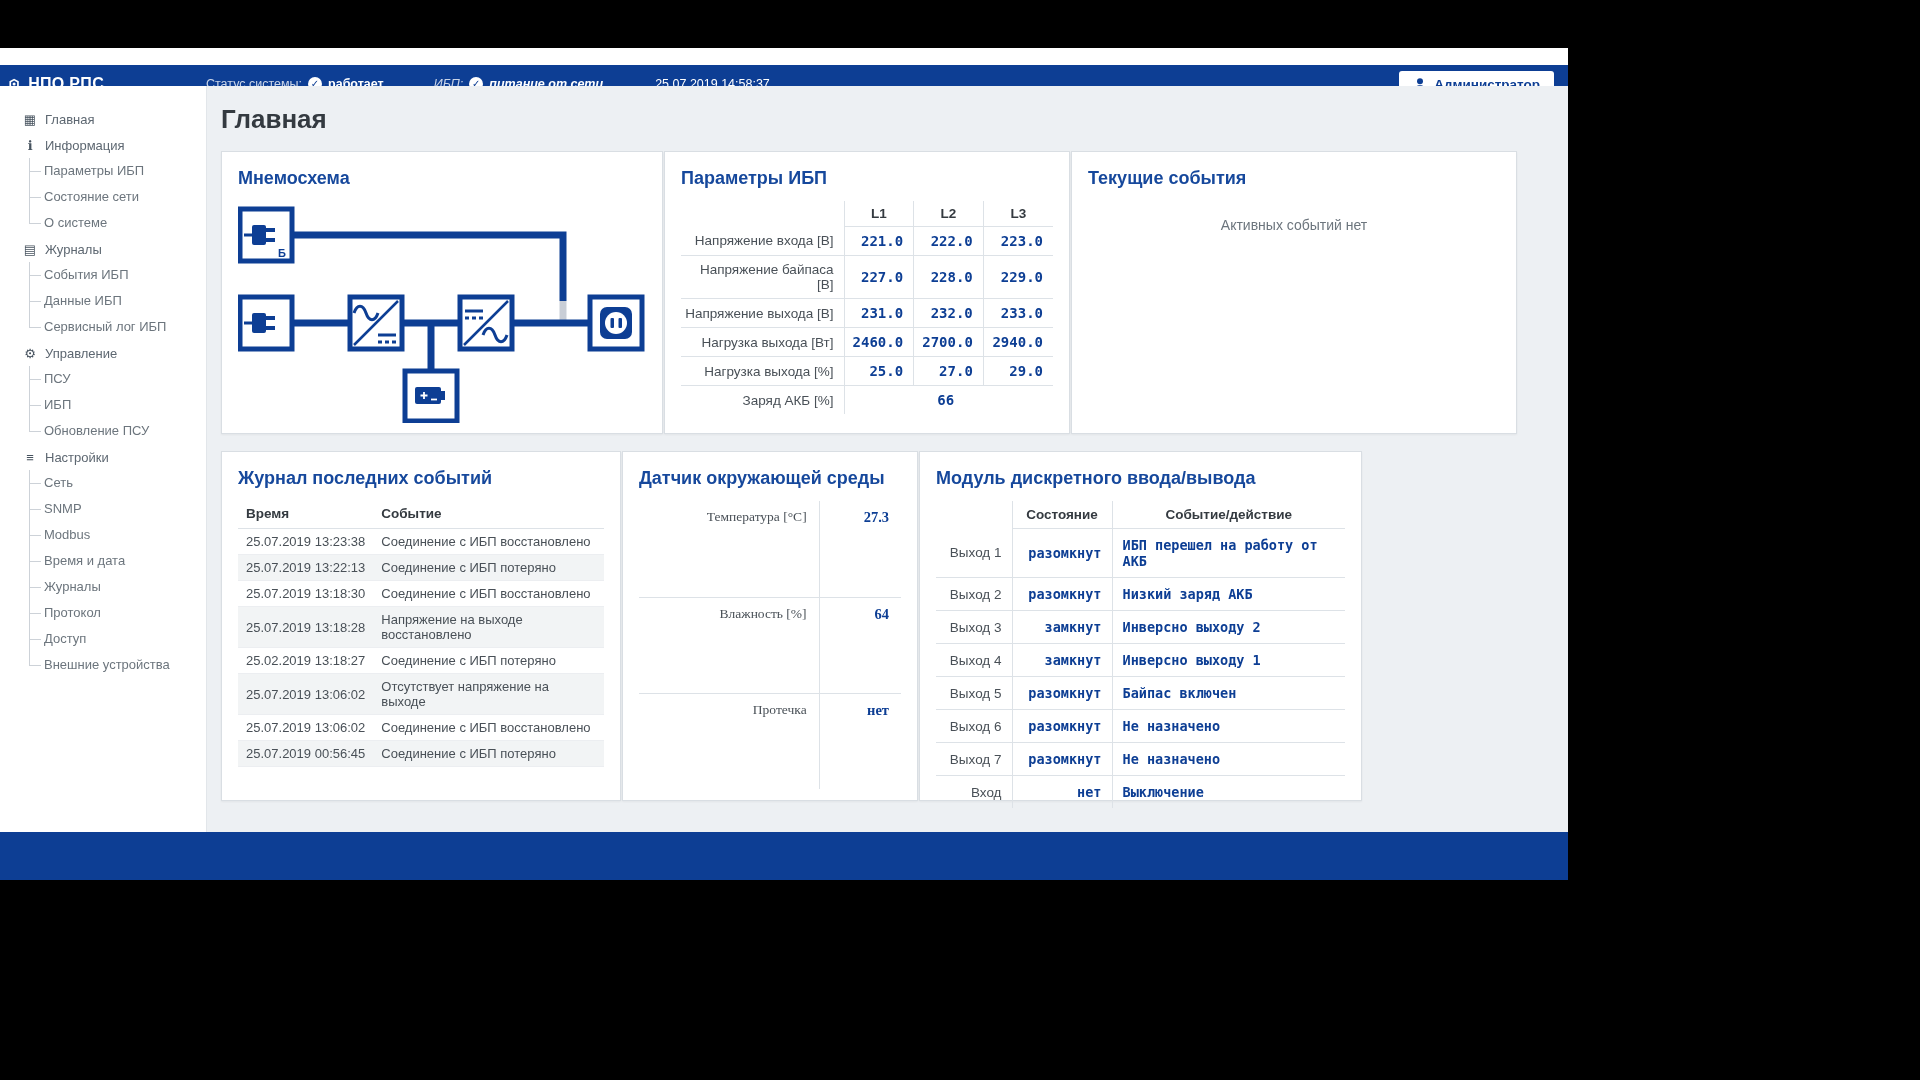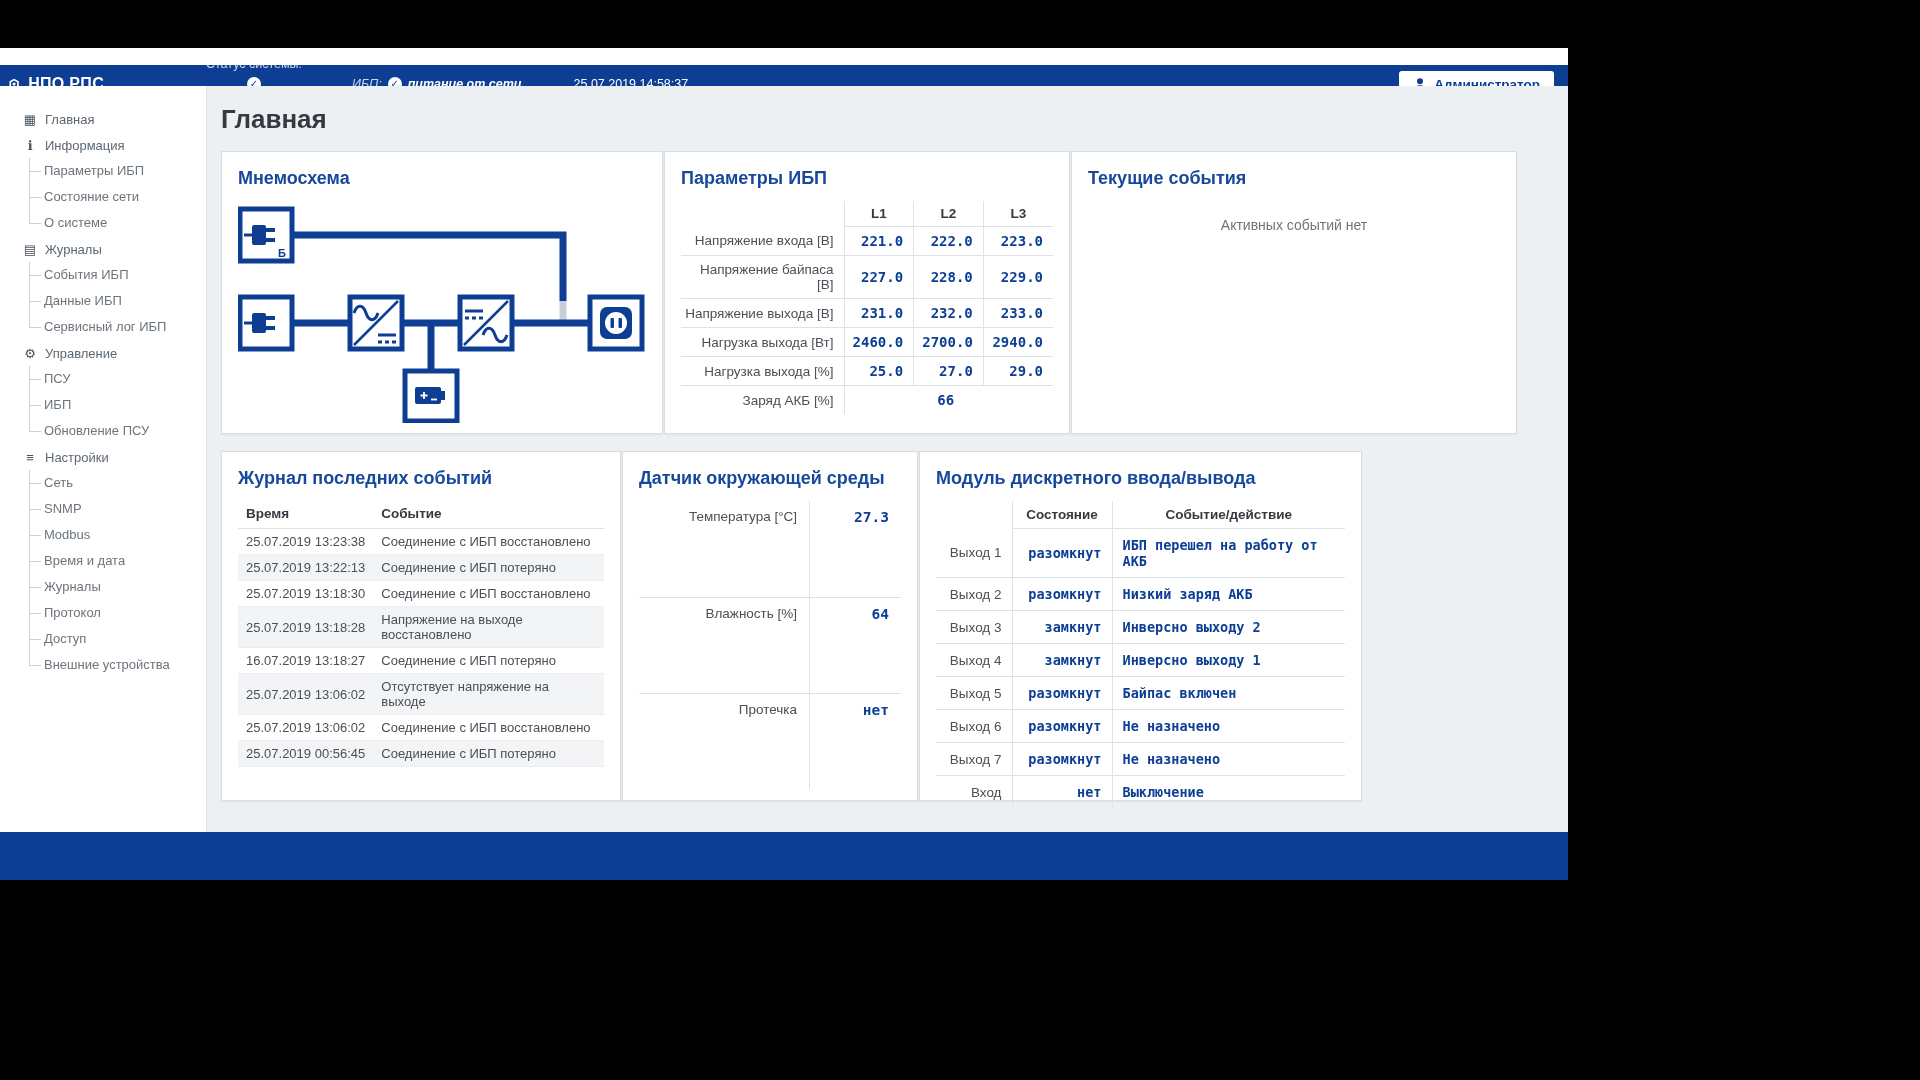--- a/index.html
+++ b/index.html
@@ -14,21 +14,21 @@
   *{box-sizing:border-box;}
   body{margin:0;background:#000;font-family:"Liberation Sans","DejaVu Sans",sans-serif;}
   .stage{position:relative;width:1920px;height:1080px;background:#000;overflow:hidden;}
   .app{position:absolute;left:0;top:48px;width:1568px;height:832px;background:#fff;overflow:hidden;}
 
   
   .header{position:absolute;top:17px;left:0;width:100%;height:38px;background:var(--navy);display:flex;align-items:center;}
   .brand{display:flex;align-items:center;gap:8px;margin-left:8px;cursor:pointer;width:96px;}
   .brand-text{color:#fff;font-weight:bold;font-size:16px;letter-spacing:.3px;white-space:nowrap;}
   .hgroup{display:flex;align-items:center;gap:6px;white-space:nowrap;}
-  .g1{margin-left:102px;flex-direction:column;}
+  .g1{margin-left:102px;}
   .g2{margin-left:50px;font-style:italic;}
   .hlabel{color:rgba(255,255,255,.78);font-size:12.5px;}
   .hval{color:#fff;font-size:12.5px;font-weight:bold;}
   .chk{display:inline-flex;width:14px;height:14px;border-radius:50%;background:#fff;color:var(--navy);font-size:10px;line-height:1;align-items:center;justify-content:center;font-weight:bold;}
   .htime{margin-left:52px;color:#fff;font-size:12.5px;white-space:nowrap;}
   .hspacer{flex:1;}
   .user-btn{display:flex;align-items:center;gap:7px;margin-right:14px;background:#fff;color:var(--navy);border:none;border-radius:3px;padding:6px 14px;font-size:13.5px;font-weight:bold;font-family:inherit;cursor:pointer;}
 
   
   .sidebar{position:absolute;top:38px;left:0;bottom:48px;width:207px;background:#fff;border-right:1px solid #e2e6ea;padding-top:20px;overflow:hidden;}
@@ -69,21 +69,21 @@
   .params-table td + td,.params-table th + th{border-left:1px solid var(--border);}
   .params-table tr:last-child td{border-bottom:none;}
 
   
   .log-table th{font-size:13.5px;font-weight:bold;color:var(--text-dark);text-align:left;padding:5px 8px 7px 8px;border-bottom:1px solid var(--border);}
   .log-table td{font-size:13px;color:var(--text);padding:5px 8px;border-bottom:1px solid #eceef1;}
   .log-table td.time{width:126px;white-space:nowrap;}
   .log-table tbody tr:nth-child(even){background:#f2f4f5;}
 
   
-  .env-table td{vertical-align:top;padding:8px 12px;border-bottom:1px solid var(--border);height:96px;}
+  .env-table td{vertical-align:top;padding:8px 12px;border-bottom:1px solid var(--border);height:96px;font-family:Liberation Serif, serif;}
   .env-table td.lbl{width:182px;text-align:right;color:var(--text);font-size:13.5px;}
   .env-table td.val{text-align:right;font-size:14.5px;border-left:1px solid var(--border);padding-left:44px;}
   .env-table tr:last-child td{border-bottom:none;}
 
   
   .io-table th{font-size:13.5px;font-weight:bold;color:var(--text-dark);text-align:center;padding:6px 8px;border-bottom:1px solid var(--border);}
   .io-table th.blank{border-bottom:none;width:76px;}
   .io-table td{padding:8px 10px;border-bottom:1px solid var(--border);}
   .io-table td.lbl{text-align:right;color:var(--text);font-size:13.5px;white-space:nowrap;}
   .io-table td.state{text-align:right;font-size:13.5px;width:100px;white-space:nowrap;}
@@ -314,21 +314,21 @@
               </tr>
               <tr>
                 <td class="time">25.07.2019 13:18:30</td>
                 <td>Соединение с ИБП восстановлено</td>
               </tr>
               <tr>
                 <td class="time">25.07.2019 13:18:28</td>
                 <td>Напряжение на выходе восстановлено</td>
               </tr>
               <tr>
-                <td class="time">16.07.2019 13:18:27</td>
+                <td class="time">25.02.2019 13:18:27</td>
                 <td>Соединение с ИБП потеряно</td>
               </tr>
               <tr>
                 <td class="time">25.07.2019 13:06:02</td>
                 <td>Отсутствует напряжение на выходе</td>
               </tr>
               <tr>
                 <td class="time">25.07.2019 13:06:02</td>
                 <td>Соединение с ИБП восстановлено</td>
               </tr>

